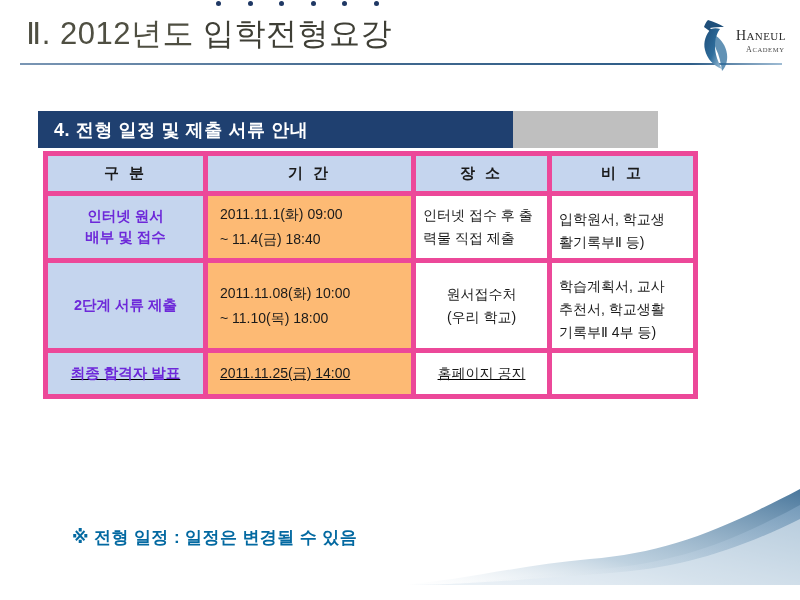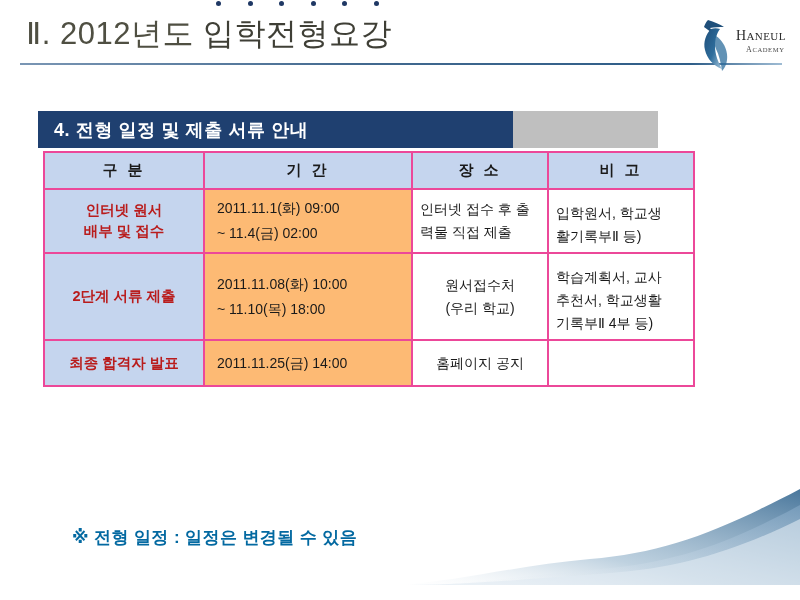--- a/index.html
+++ b/index.html
@@ -117,39 +117,39 @@
     border-collapse: collapse;
     table-layout: fixed;
   }
   .sched-table col.c1 { width: 160px; }
   .sched-table col.c2 { width: 208px; }
   .sched-table col.c3 { width: 136px; }
   .sched-table col.c4 { width: 146px; }
 
   .sched-table th,
   .sched-table td {
-    border: 2px solid #ec4899;
+    border: 5px solid #ec4899;
     padding: 0;
     vertical-align: middle;
   }
   .sched-table th {
     background: #c5d5ee;
     height: 35px;
     font-size: 15px;
     font-weight: bold;
     color: #1a1a1a;
     text-align: center;
     letter-spacing: 3px;
   }
   .sched-table td.cat {
     background: #c5d5ee;
     text-align: center;
     font-size: 14.5px;
     font-weight: bold;
-    color: #b91c1c;
+    color: #6d28d9;
     line-height: 21px;
     padding: 4px 3px;
   }
   .sched-table td.period {
     background: #fdba74;
     text-align: left;
     font-size: 14px;
     color: #1a1a1a;
     line-height: 25px;
     padding: 4px 0 4px 12px;
@@ -177,21 +177,21 @@
   .sched-table td.note.center {
     text-align: center;
     padding-left: 5px;
   }
   .cell-line { display: block; white-space: nowrap; }
 
   .r1 { height: 60px; }
   .r2 { height: 53px; }
   .r3 { height: 78px; }
   .r4 { height: 40px; }
-  .r5 { height: 46px; }
+  .r5 { height: 46px; text-decoration: underline; }
 
   
   .footnote {
     position: absolute;
     left: 72px;
     top: 526px;
     font-size: 17px;
     font-weight: bold;
     color: #0369a1;
     letter-spacing: 0.4px;
@@ -270,21 +270,21 @@
       </tr>
     </thead>
     <tbody>
       <tr class="r1">
         <td class="cat">
           <span class="cell-line">인터넷 원서</span>
           <span class="cell-line">배부 및 접수</span>
         </td>
         <td class="period">
           <span class="cell-line">2011.11.1(화) 09:00</span>
-          <span class="cell-line">~ 11.4(금) 02:00</span>
+          <span class="cell-line">~ 11.4(금) 18:40</span>
         </td>
         <td class="place left">
           <span class="cell-line">인터넷 접수 후 출</span>
           <span class="cell-line">력물 직접 제출</span>
         </td>
         <td class="note">
           <span class="cell-line">입학원서,  학교생</span>
           <span class="cell-line">활기록부Ⅱ 등)</span>
         </td>
       </tr>

